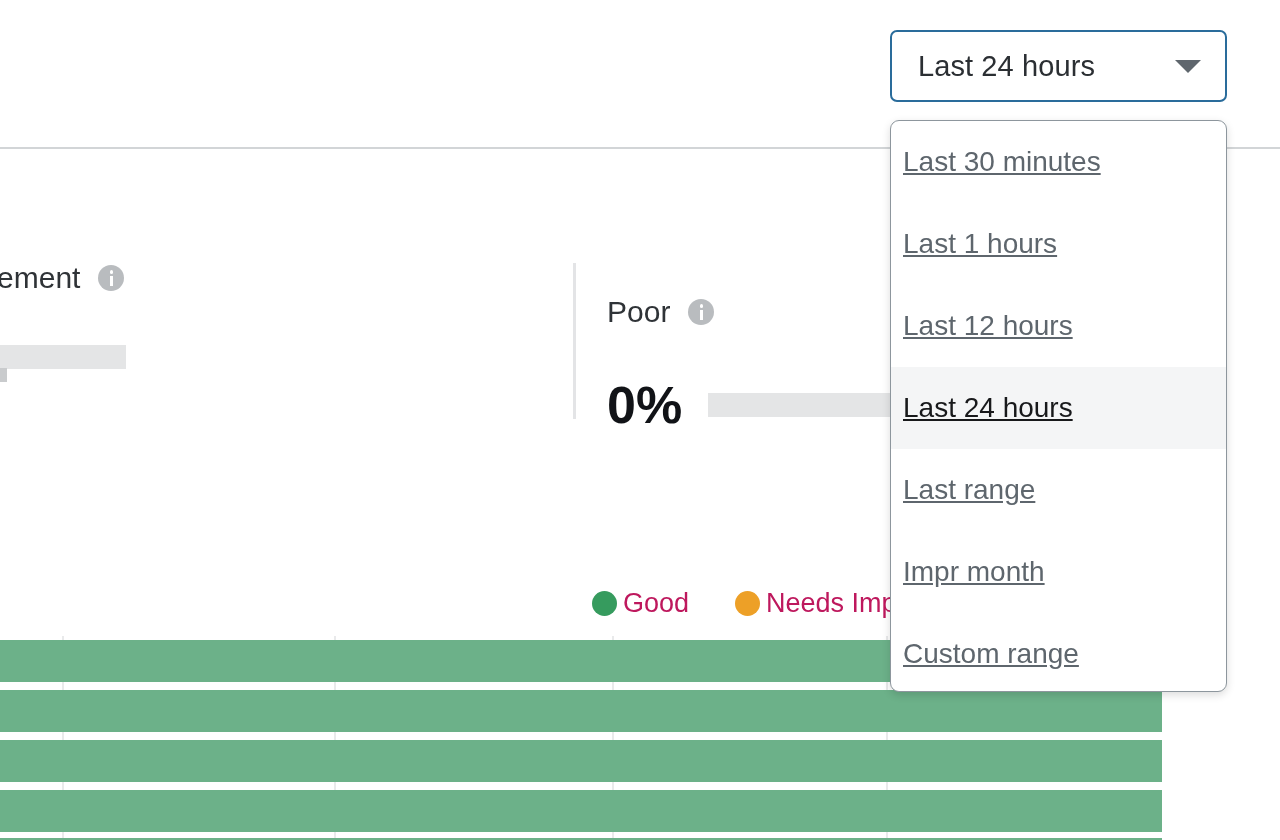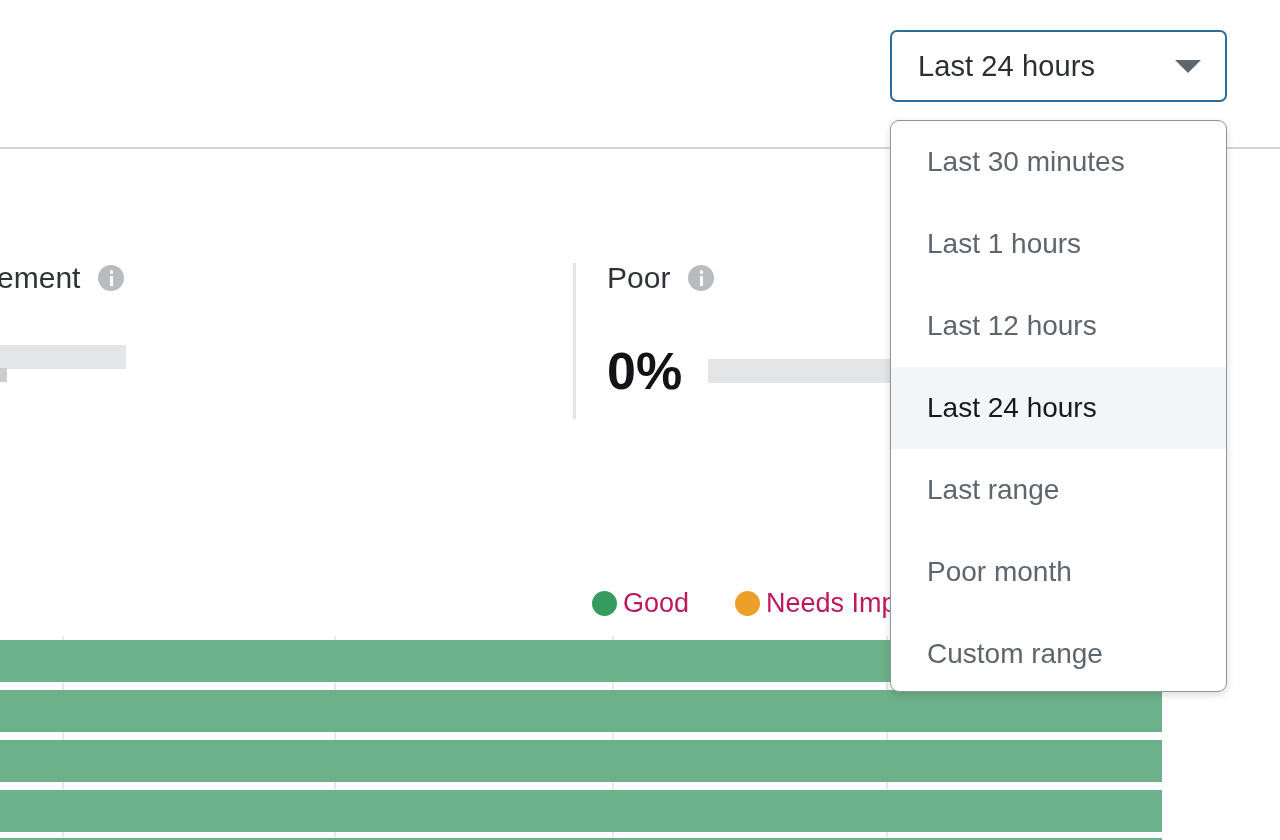--- a/index.html
+++ b/index.html
@@ -34,22 +34,22 @@
 
   
   .dropdown {
     position: absolute; left: 890px; top: 120px; width: 337px; height: 572px;
     background: #fff; border: 1px solid #8d969d; border-radius: 9px;
     box-shadow: 0 3px 9px rgba(0,0,0,.14);
     overflow: hidden; z-index: 40;
   }
   .dd-item {
     height: 82px; display: flex; align-items: center;
-    padding-left: 36px; font-size: 28px; color: #5e666d;
-    white-space: nowrap; cursor: pointer;
+    padding-left: 12px; font-size: 28px; color: #5e666d;
+    white-space: nowrap; cursor: pointer; text-decoration: underline;
   }
   .dd-item.selected { background: #f4f5f6; color: #18191b; }
 
   
   .metrics { position: absolute; left: 0; top: 255px; width: 1280px; height: 175px; }
   .metric { position: absolute; top: 0; }
   .metric .m-head { display: flex; align-items: center; height: 46px; }
   .metric .m-title { font-size: 30px; color: #2f3337; white-space: nowrap; }
   .info-icon {
     width: 26px; height: 26px; border-radius: 50%; background: #b9bcbf;
@@ -75,21 +75,21 @@
   
   #metric-ni { left: -118px; }
   #metric-ni .m-skeleton { width: 220px; }
   #metric-ni .m-body { margin-left: -2px; }
   .clip-frag {
     position: absolute; left: 0px; top: 368px; width: 7px; height: 14px;
     background: #c9cbcd;
   }
 
   
-  #metric-poor { left: 607px; }
+  #metric-poor { left: 607px; margin-top: 34px; }
   #metric-poor .m-skeleton { width: 360px; }
 
   
   .legend {
     position: absolute; left: 592px; top: 586px; height: 34px;
     display: flex; align-items: center; gap: 0px;
   }
   .legend-item { display: flex; align-items: center; margin-right: 46px; }
   .legend-dot { width: 25px; height: 25px; border-radius: 50%; flex: 0 0 auto; }
   .legend-label { font-size: 27px; color: #be185d; margin-left: 6px; white-space: nowrap; }
@@ -175,17 +175,17 @@
     <span class="value">Last 24 hours</span>
     <span class="caret"></span>
   </div>
 
   <div class="dropdown" id="dropdown">
       <div class="dd-item">Last 30 minutes</div>
       <div class="dd-item">Last 1 hours</div>
       <div class="dd-item">Last 12 hours</div>
       <div class="dd-item selected">Last 24 hours</div>
       <div class="dd-item">Last range</div>
-      <div class="dd-item">Poor month</div>
+      <div class="dd-item">Impr month</div>
       <div class="dd-item">Custom range</div>
     </div>
 
 </div>
 
 </body></html>

